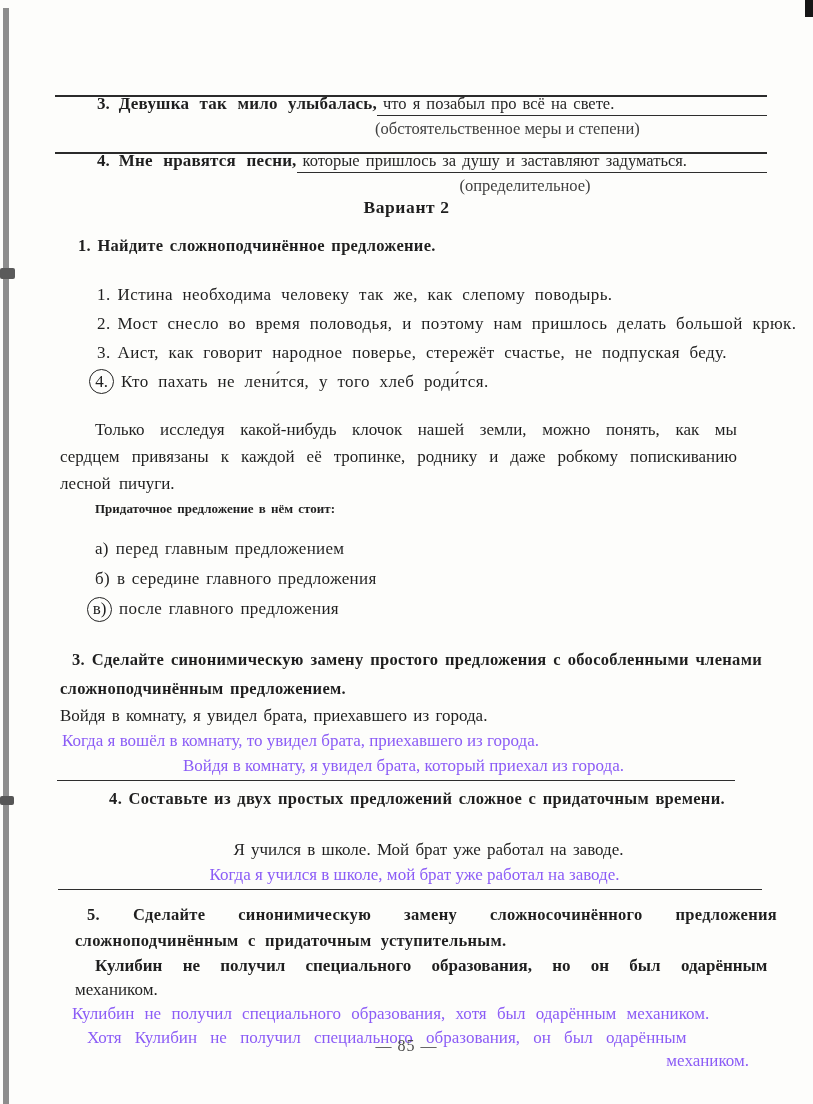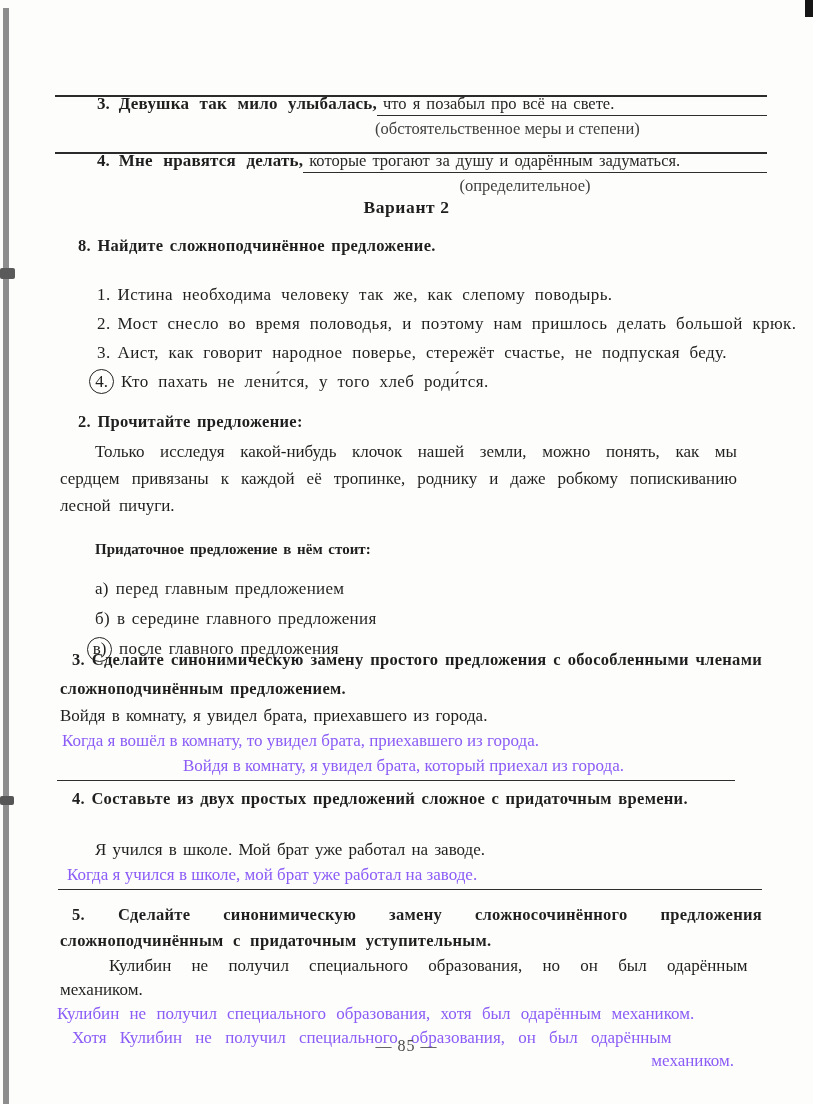--- a/index.html
+++ b/index.html
@@ -36,21 +36,21 @@
   .opt-list{margin-top:24px;margin-left:19px;font-size:17px;}
   .opt-row{height:29px;display:flex;align-items:center;white-space:nowrap;
            word-spacing:5px;letter-spacing:.4px;}
   .opt-row .onum{margin-right:7px;}
   .circle{display:inline-flex;align-items:center;justify-content:center;
           width:25px;height:25px;border:1.7px solid #222;border-radius:50%;
           margin-left:-8px;margin-right:0;box-sizing:border-box;letter-spacing:0;}
   
   .para{font-size:17px;line-height:27px;text-align:justify;text-indent:35px;
         word-spacing:4px;margin-top:5px;}
-  .subtitle{font-weight:700;font-size:15px;margin-left:35px;margin-top:18px;
+  .subtitle{font-weight:700;font-size:13px;margin-left:35px;margin-top:0;
             line-height:24px;word-spacing:2px;}
   .opt-list2{margin-left:35px;margin-top:13px;font-size:17px;}
   .opt-list2 .opt-row{height:30px;word-spacing:2px;letter-spacing:.3px;}
   
   .bodyline{font-size:17px;line-height:25px;white-space:nowrap;}
   .answerline{color:#8b5cf6;}
   .just2{text-align:justify;white-space:normal;}
   
   .pagenum{top:1037px;left:0;width:100%;text-align:center;font-size:16px;color:#4c4c4c;
            letter-spacing:1px;}
@@ -69,31 +69,31 @@
     <span class="stem">Девушка так мило улыбалась,</span>
     <span class="fill">что я позабыл про всё на свете.</span>
   </div>
   <div class="type-label" style="margin-left:278px;">(обстоятельственное меры и степени)</div>
 </div>
 <div class="rule" style="top:95px;left:55px;width:712px;"></div>
 
 <div class="abs" style="top:103px;left:97px;width:670px;">
   <div class="ansrow">
     <span class="num">4.</span>
-    <span class="stem">Мне нравятся делать,</span>
-    <span class="fill">которые трогают за душу и одарённым задуматься.</span>
+    <span class="stem">Мне нравятся песни,</span>
+    <span class="fill">которые пришлось за душу и заставляют задуматься.</span>
   </div>
   <div class="type-label" style="margin-left:186px;text-align:center;">(определительное)</div>
 </div>
 <div class="rule" style="top:152px;left:55px;width:712px;"></div>
 
 <div class="abs variant">Вариант 2</div>
 
 <div class="abs" style="top:236px;left:78px;width:700px;">
-  <div class="ex-title" style="line-height:20px;">8. Найдите сложноподчинённое предложение.</div>
+  <div class="ex-title" style="line-height:20px;">1. Найдите сложноподчинённое предложение.</div>
   <div class="opt-list">
     <div class="opt-row">
       <span class="onum">1.</span>
       <span>Истина необходима человеку так же, как слепому поводырь.</span>
     </div>
     <div class="opt-row">
       <span class="onum">2.</span>
       <span>Мост снесло во время половодья, и поэтому нам пришлось делать большой крюк.</span>
     </div>
     <div class="opt-row">
@@ -101,21 +101,20 @@
       <span>Аист, как говорит народное поверье, стережёт счастье, не подпуская беду.</span>
     </div>
     <div class="opt-row">
       <span class="onum circle">4.</span>
       <span>Кто пахать не лени́тся, у того хлеб роди́тся.</span>
     </div>
   </div>
 </div>
 
 <div class="abs" style="top:411px;left:60px;width:677px;">
-  <div class="ex-title" style="margin-left:18px;line-height:22px;">2. Прочитайте предложение:</div>
   <div class="para">Только исследуя какой-нибудь клочок нашей земли, можно понять, как мы сердцем привязаны к каждой её тропинке, роднику и даже робкому попискиванию лесной пичуги.</div>
   <div class="subtitle">Придаточное предложение в нём стоит:</div>
   <div class="opt-list2">
     <div class="opt-row">
       <span class="onum">а)</span>
       <span>перед главным предложением</span>
     </div>
     <div class="opt-row">
       <span class="onum">б)</span>
       <span>в середине главного предложения</span>
@@ -127,28 +126,28 @@
   </div>
 </div>
 
 <div class="abs" style="top:645px;left:60px;width:702px;">
   <div class="ex-title just2" style="text-indent:12px;">3. Сделайте синонимическую замену простого предложения с обособленными членами сложноподчинённым предложением.</div>
   <div class="bodyline" style="word-spacing:2px;">Войдя в комнату, я увидел брата, приехавшего из города.</div>
   <div class="bodyline answerline" style="margin-left:2px;">Когда я вошёл в комнату, то увидел брата, приехавшего из города.</div>
   <div class="bodyline answerline u" style="margin-left:-3px;width:678px;padding:0 0 2px 15px;box-sizing:border-box;text-align:center;">Войдя в комнату, я увидел брата, который приехал из города.</div>
 </div>
 
-<div class="abs" style="top:788px;left:60px;width:702px;">
+<div class="abs" style="top:788px;left:60px;width:702px;text-align:center;">
   <div class="ex-title" style="text-indent:12px;line-height:22px;">4. Составьте из двух простых предложений сложное с придаточным времени.</div>
   <div class="bodyline" style="margin-left:35px;margin-top:27px;word-spacing:2px;">Я учился в школе. Мой брат уже работал на заводе.</div>
   <div class="bodyline answerline u" style="margin-left:-2px;width:704px;padding:0 0 2px 9px;box-sizing:border-box;">Когда я учился в школе, мой брат уже работал на заводе.</div>
 </div>
 
-<div class="abs" style="top:902px;left:60px;width:702px;">
+<div class="abs" style="top:902px;left:75px;width:702px;">
   <div class="ex-title just2" style="text-indent:12px;line-height:26px;word-spacing:5px;">5. Сделайте синонимическую замену сложносочинённого предложения сложноподчинённым с придаточным уступительным.</div>
-  <div class="bodyline" style="margin-left:49px;word-spacing:16px;line-height:24px;">Кулибин не получил специального образования, но он был одарённым</div>
+  <div class="bodyline" style="margin-left:20px;word-spacing:16px;line-height:24px;font-weight:bold;">Кулибин не получил специального образования, но он был одарённым</div>
   <div class="bodyline" style="line-height:24px;">механиком.</div>
   <div class="bodyline answerline" style="margin-left:-3px;word-spacing:6px;line-height:24px;">Кулибин не получил специального образования, хотя был одарённым механиком.</div>
   <div class="bodyline answerline" style="margin-left:12px;word-spacing:9px;line-height:24px;">Хотя Кулибин не получил специального образования, он был одарённым</div>
   <div class="bodyline answerline" style="text-align:right;padding-right:28px;line-height:22px;">механиком.</div>
 </div>
 
 <div class="abs pagenum">— 85 —</div>
 
 </body></html>

